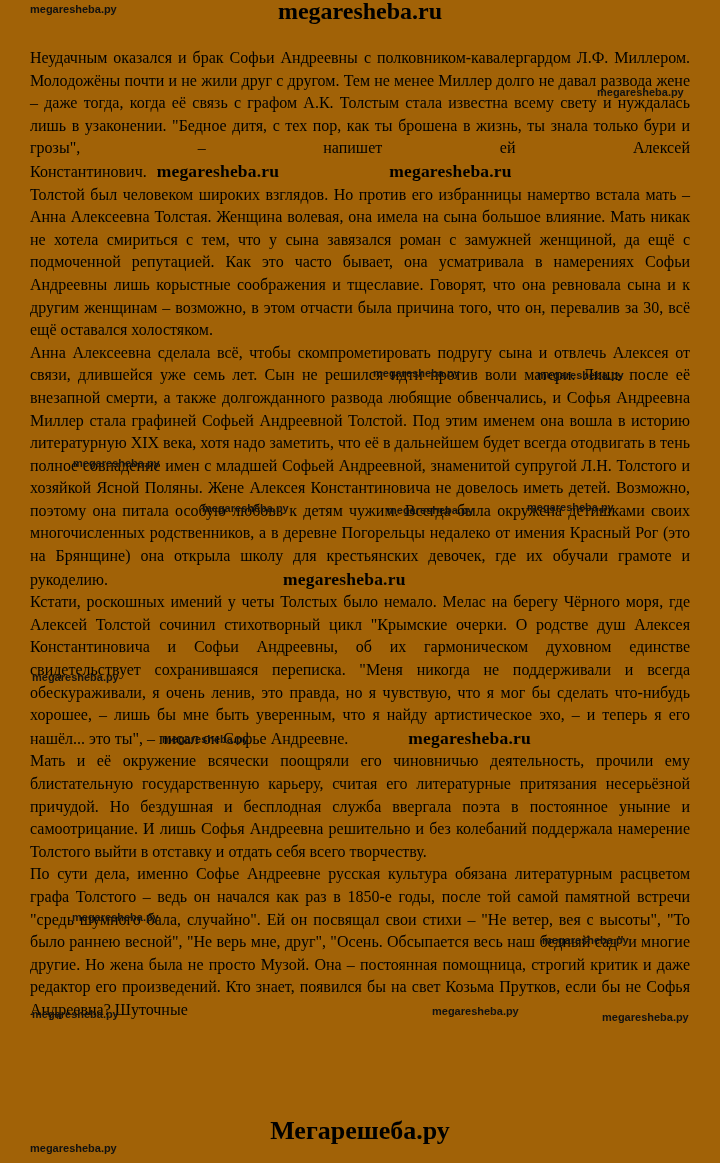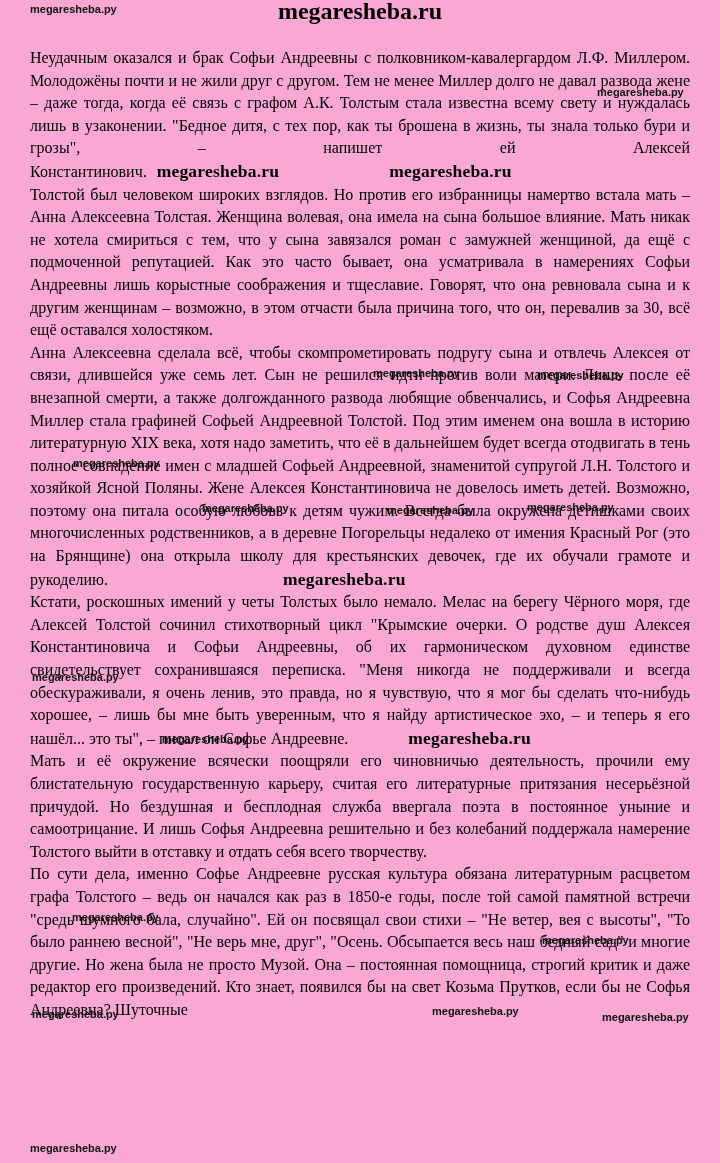--- a/index.html
+++ b/index.html
@@ -1,20 +1,20 @@
 <!DOCTYPE html>
 <html><head>
 <meta charset="utf-8">
 <style>
   html, body { margin:0; padding:0; background:#ffffff; }
   .page {
     position:relative;
     width:720px;
     height:1163px;
-    background:#f9a8d4;
+    background:#a16207;
     color:#000000;
     font-family:"Liberation Serif", serif;
     overflow:hidden;
   }
   .header-wm {
     position:absolute;
     top:-2px; left:0;
     width:100%;
     text-align:center;
     font-weight:bold;
@@ -93,14 +93,15 @@
   <span class="wm-small wm-float" style="left:527px; top:501px;">megaresheba.ру</span>
   <span class="wm-small wm-float" style="left:32px;  top:671px;">megaresheba.ру</span>
   <span class="wm-small wm-float" style="left:162px; top:733px;">megaresheba.ру</span>
   <span class="wm-small wm-float" style="left:72px;  top:911px;">megaresheba.ру</span>
   <span class="wm-small wm-float" style="left:542px; top:934px;">megaresheba.ру</span>
   <span class="wm-small wm-float" style="left:32px;  top:1008px;">megaresheba.ру</span>
   <span class="wm-small wm-float" style="left:432px; top:1005px;">megaresheba.ру</span>
   <span class="wm-small wm-float" style="left:602px; top:1011px;">megaresheba.ру</span>
   <span class="wm-small wm-float" style="left:30px;  top:1142px;">megaresheba.ру</span>
 
+  <div class="footer-wm">Мегарешеба.ру</div>
 
 </div>
 
 </body></html>

